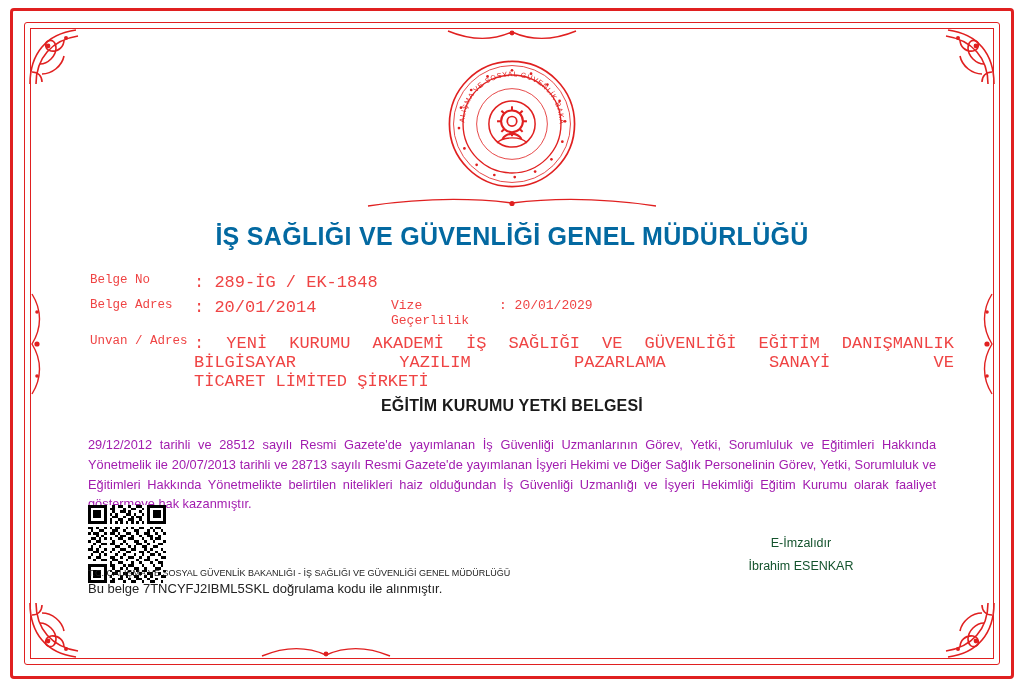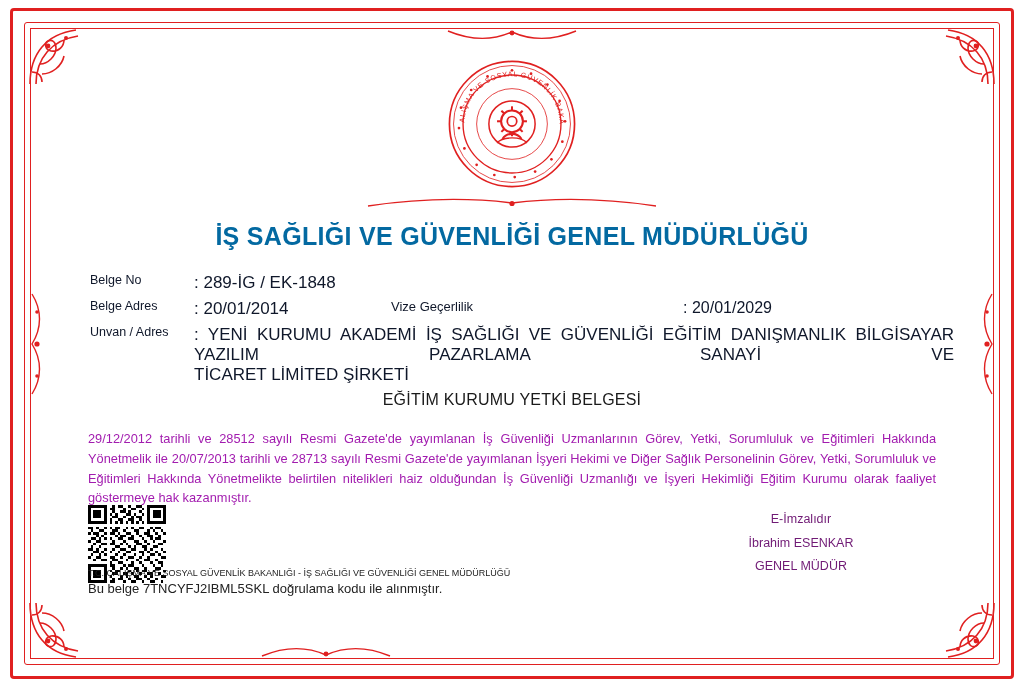--- a/index.html
+++ b/index.html
@@ -106,21 +106,22 @@
     color: #0369a1;
     margin-top: 10px;
   }
 
   
   .fields {
     margin-top: 22px;
     padding-left: 32px;
     padding-right: 10px;
     font-size: 12.5px;
-    color: #0f172a;
+    color: #ef4444;
+    font-family: Liberation Mono, monospace;
   }
   .field-row {
     display: flex;
     align-items: flex-start;
     margin-bottom: 6px;
   }
   .field-label {
     width: 104px;
     flex: 0 0 104px;
     font-size: 12.5px;
@@ -134,36 +135,35 @@
     width: 178px;
   }
   .field-label2 {
     flex: 0 0 108px;
     width: 108px;
     font-size: 13px;
     margin-left: 19px;
   }
   .field-value2 {
     flex: 1 1 auto;
-    font-size: 16px;
-    text-align: center;
+    font-size: 13px;
   }
   .addr-line {
     display: block;
   }
   .addr-justify {
     text-align: justify;
     text-align-last: justify;
     padding-right: 2px;
   }
 
   .sub-title {
     text-align: center;
     font-size: 16px;
-    font-weight: normal;
+    font-weight: bold;
     letter-spacing: 0.2px;
   }
 
   .body-text {
     margin-top: 20px;
     padding: 0 30px;
     font-size: 12.8px;
     line-height: 1.55;
     text-align: justify;
     color: #a21caf;
@@ -185,21 +185,21 @@
     height: 78px;
     image-rendering: pixelated;
   }
   .signature {
     position: absolute;
     right: 60px;
     bottom: 22px;
     text-align: center;
     font-size: 12.5px;
     line-height: 1.9;
-    color: #701a75;
+    color: #14532d;
     width: 210px;
   }
 
   .footer {
     position: absolute;
     left: 30px;
     bottom: 2px;
     font-size: 9px;
     color: #222;
     line-height: 1.45;
@@ -603,21 +603,20 @@
           <rect x="16" y="28" width="2" height="1"></rect>
             <rect x="20" y="28" width="1" height="1"></rect>
           <rect x="23" y="28" width="2" height="1"></rect>
             <rect x="27" y="28" width="1" height="1"></rect>
         </g>
       </svg>
 
       <div class="signature">
         <div>E-İmzalıdır</div>
         <div>İbrahim ESENKAR</div>
-        <div>GENEL MÜDÜR</div>
       </div>
 
       <div class="footer">
         <div class="l1">T.C. ÇALIŞMA VE SOSYAL GÜVENLİK BAKANLIĞI - İŞ SAĞLIĞI VE GÜVENLİĞİ GENEL MÜDÜRLÜĞÜ</div>
         <div class="l2">Bu belge 7TNCYFJ2IBML5SKL doğrulama kodu ile alınmıştır.</div>
       </div>
     </div>
 
   </div>
 </div>

